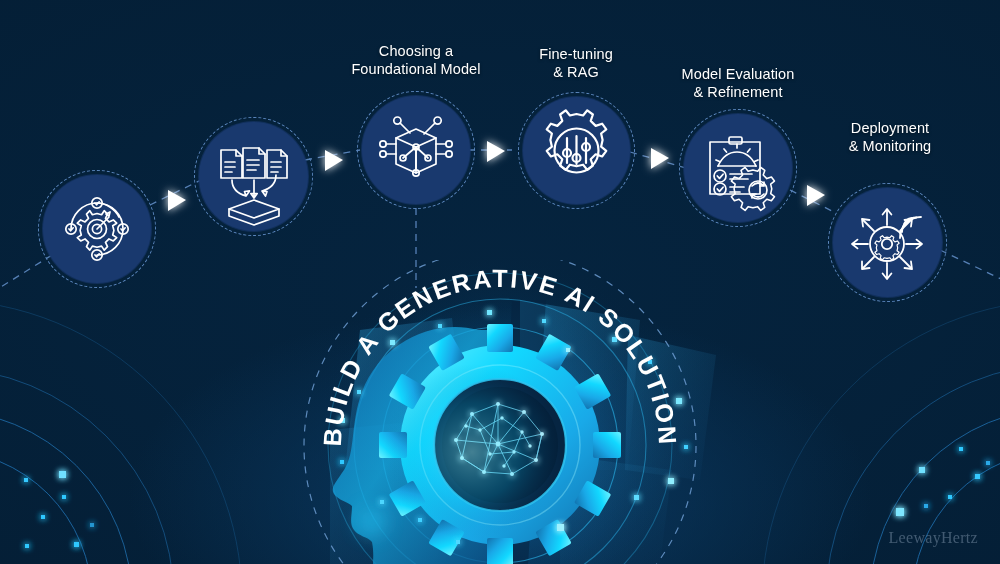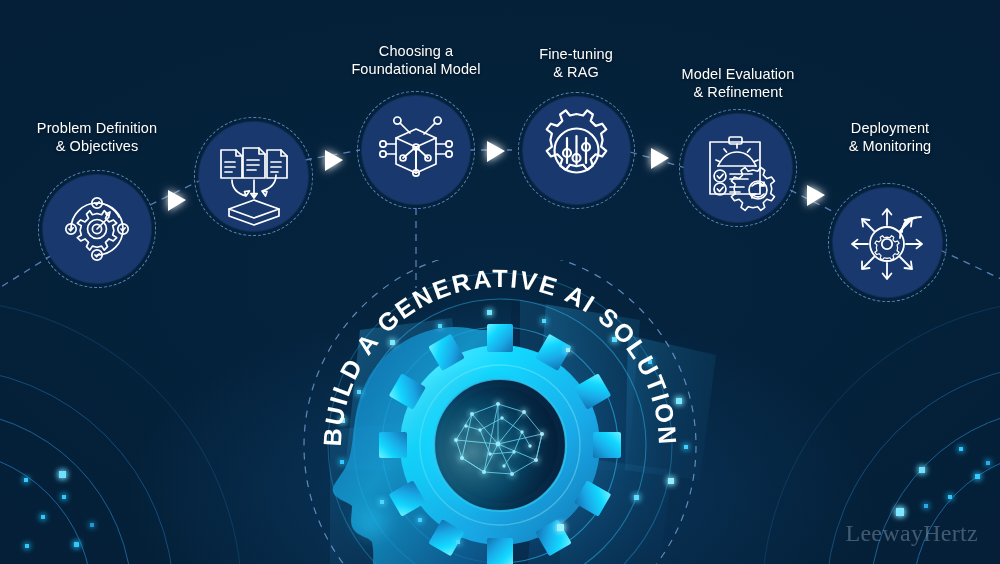--- a/index.html
+++ b/index.html
@@ -46,21 +46,21 @@
     letter-spacing:.1px;
     white-space:pre-line;
     text-shadow:0 1px 3px rgba(0,0,0,.5);
   }
 
   
   #watermark {
     position:absolute; z-index:7;
     right:22px; bottom:17px;
     font-family:"Liberation Serif", serif;
-    font-size:24px;
+    font-size:16px;
     color:rgba(175,195,215,.36);
     letter-spacing:.3px;
   }
 
   
   .arrow-glow { filter:url(#softglow); }
 </style>
 </head>
 <body>
 
@@ -427,22 +427,20 @@
         <path d="M67 43 L78 32"></path>
           <path d="M78 38.5 L79 31 L71.5 32"></path>
 
         <path d="M71 38 a8 8 0 0 1 8 -8"></path>
         <path d="M69 44 a14.5 14.5 0 0 1 14.5 -14.5"></path>
         <path d="M67 50 a21 21 0 0 1 21 -21"></path>
       </g>
     </svg>
   </div>
 
-  <div class="label" style="left:11px;top:120px;width:172px;">Problem Definition
-&amp; Objectives</div>
   <div class="label" style="left:490px;top:46px;width:172px;">Fine-tuning
 &amp; RAG</div>
   <div class="label" style="left:330px;top:43px;width:172px;">Choosing a
 Foundational Model</div>
   <div class="label" style="left:802px;top:120px;width:176px;">Deployment
 &amp; Monitoring</div>
   <div class="label" style="left:650px;top:66px;width:176px;">Model Evaluation
 &amp; Refinement</div>
 
   <div id="watermark">LeewayHertz</div>

